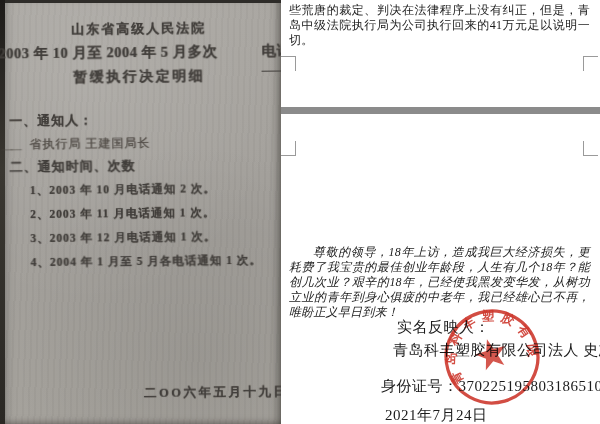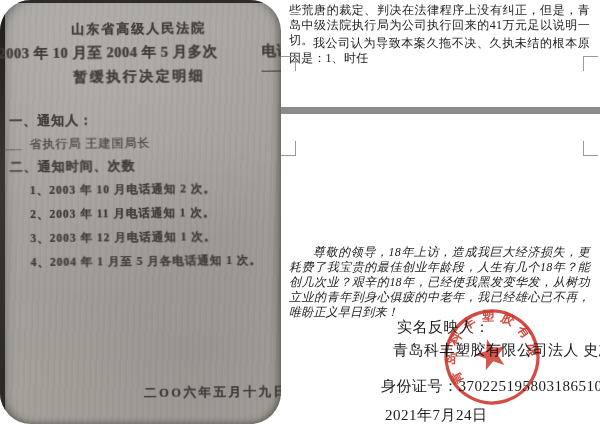--- a/index.html
+++ b/index.html
@@ -9,21 +9,21 @@
 
   
   .photo{position:absolute;left:0;top:0;width:281px;height:424px;overflow:hidden;
     background:
       radial-gradient(120% 90% at 30% 18%, rgba(255,255,255,.10), transparent 60%),
       radial-gradient(110% 80% at 70% 85%, rgba(0,0,0,.07), transparent 65%),
       repeating-linear-gradient(92deg, rgba(0,0,0,.03) 0 2px, transparent 2px 6px),
       linear-gradient(180deg,#aaa7a2,#a29f9a 55%,#a6a39d);
     box-shadow: inset -7px 0 9px -5px rgba(35,32,28,.55),
                 inset 0 -5px 8px -5px rgba(35,32,28,.4),
-                inset 10px 0 12px -8px rgba(0,0,0,.5); border-radius: 31px;}
+                inset 10px 0 12px -8px rgba(0,0,0,.5);}
   .photo-edge-top{position:absolute;left:0;top:0;right:0;height:3px;background:#2e2c29;}
   .photo-edge-left{position:absolute;left:0;top:0;bottom:0;width:5px;
     background:linear-gradient(180deg,#1d1b19,#3a3731 40%,#2a2824);}
   .scan-text{position:absolute;inset:0;transform:rotate(-0.6deg);
     color:#413e3b;filter:blur(0.3px);}
   .scan-line{position:absolute;white-space:nowrap;
     text-shadow:0.4px 0.4px 0.7px rgba(70,64,58,.75);}
   .t-center{left:0;right:0;text-align:center;}
   .t1{top:20px;font-size:13px;font-weight:600;letter-spacing:2px;}
   .t2{top:43px;font-size:14.5px;font-weight:700;letter-spacing:.5px;}
@@ -78,21 +78,20 @@
       <div class="scan-line item i1">1、2003 年 10 月电话通知 2 次。</div>
       <div class="scan-line item i2">2、2003 年 11 月电话通知 1 次。</div>
       <div class="scan-line item i3">3、2003 年 12 月电话通知 1 次。</div>
       <div class="scan-line item i4">4、2004 年 1 月至 5 月各电话通知 1 次。</div>
       <div class="scan-line dt">二OO六年五月十九日</div>
     </div>
   </div>
 
   <div class="petition">
     <div class="para p1">些荒唐的裁定、判决在法律程序上没有纠正，但是，青岛中级法院执行局为公司执行回来的41万元足以说明一切。</div>
-    <div class="para p2">我公司认为导致本案久拖不决、久执未结的根本原因是：1、时任</div>
 
     <div class="mark mk-tl"></div>
     <div class="mark mk-tr"></div>
     <div class="pagebar"></div>
     <div class="mark mk-bl"></div>
     <div class="mark mk-br"></div>
 
     <div class="para p4">尊敬的领导，18年上访，造成我巨大经济损失，更耗费了我宝贵的最佳创业年龄段，人生有几个18年？能创几次业？艰辛的18年，已经使我黑发变华发，从树功立业的青年到身心俱疲的中老年，我已经雄心已不再，唯盼正义早日到来！</div>
 
     <div class="sig-line sg1">实名反映人：</div>

